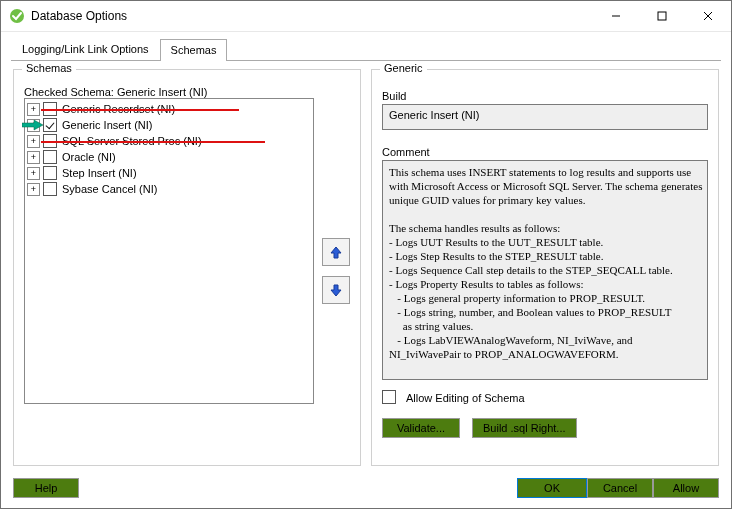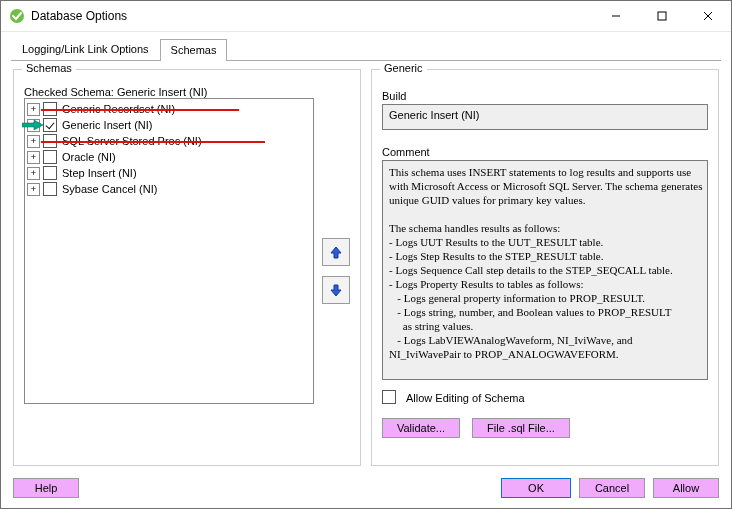--- a/index.html
+++ b/index.html
@@ -25,30 +25,30 @@
   .exp{width:11px;height:11px;border:1px solid #888;display:inline-flex;align-items:center;justify-content:center;font-size:9px;line-height:9px;margin-right:3px;background:#fff;cursor:pointer}
   .chk{width:12px;height:12px;border:1px solid #555;margin-right:4px;display:inline-flex;align-items:center;justify-content:center;background:#fff}
   .chk.checked::after{content:"";width:7px;height:4px;border-left:1.5px solid #111;border-bottom:1.5px solid #111;transform:rotate(-50deg);margin-top:-2px}
   .treelbl{padding:0 1px}
   .italic{font-style:italic;color:#555;padding-left:18px}
   .strike{position:absolute;height:2px;background:#d11;pointer-events:none}
   .greenarrow{position:absolute;left:-2px;width:22px;height:12px;z-index:5}
   .updown{display:flex;flex-direction:column;gap:10px;justify-content:flex-start;padding-top:140px}
   .sqbtn{width:26px;height:26px;border:1px solid #9a9a9a;background:#f3f3f3;display:flex;align-items:center;justify-content:center;cursor:pointer}
   .belowlist{display:flex;align-items:center;margin-top:36px;gap:6px}
-  .btn{border:1px solid #999;background:#f0abfc;padding:3px 10px;font-size:11px;cursor:pointer}
+  .btn{border:1px solid #999;background:#4d7c0f;padding:3px 10px;font-size:11px;cursor:pointer}
   .btn.primary{border:1.5px solid #0078d7;padding:3px 26px}
   .iconbtn{width:26px;height:24px;border:1px solid #999;background:#efefef;display:flex;align-items:center;justify-content:center;cursor:pointer}
   .field-ro{border:1px solid #7a7a7a;background:#efefef;padding:4px 6px;margin-top:2px;height:16px}
   .comment{border:1px solid #7a7a7a;background:#efefef;padding:4px 4px 4px 6px;margin-top:2px;height:210px;overflow-y:scroll;line-height:14px}
   .label{margin-top:4px}
   .chkrow{display:flex;align-items:flex-end;gap:6px;margin:10px 0 14px 0}
   .rbuttons{display:flex;gap:12px}
   .footer{display:flex;justify-content:space-between;align-items:center;padding:6px 12px 10px 12px}
-  .footer-right{display:flex;gap:8px}
+  .footer-right{display:flex;gap:0}
   
   .comment::-webkit-scrollbar{width:16px}
   .comment::-webkit-scrollbar-track{background:#eee}
   .comment::-webkit-scrollbar-thumb{background:#c5c5c5;border:1px solid #aaa}
 </style>
 </head>
 <body>
 
 <div class="window">
 
@@ -179,21 +179,21 @@
    - Logs LabVIEWAnalogWaveform, NI_IviWave, and NI_IviWavePair to PROP_ANALOGWAVEFORM.</pre>
         </div>
 
       <div class="chkrow">
         <span class="chk"></span>
         <span>Allow Editing of Schema</span>
       </div>
 
       <div class="rbuttons">
         <button class="btn" style="min-width:78px">Validate...</button>
-        <button class="btn" style="min-width:98px">File .sql File...</button>
+        <button class="btn" style="min-width:98px">Build .sql Right...</button>
       </div>
     </div>
 
   </div>
 
   <div class="footer">
     <button class="btn" style="min-width:66px">Help</button>
     <div class="footer-right">
       <button class="btn primary">OK</button>
       <button class="btn" style="min-width:66px">Cancel</button>

